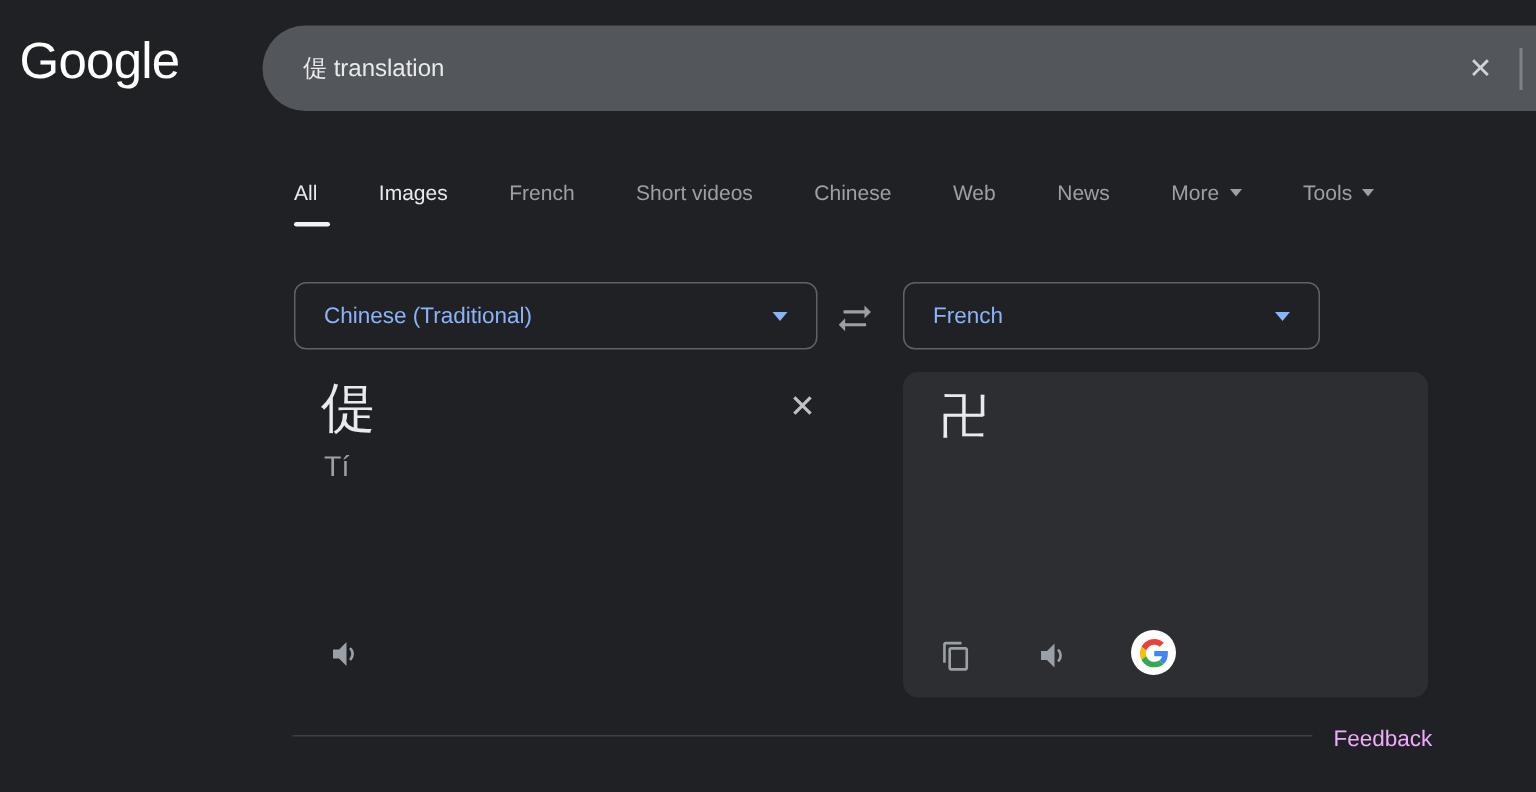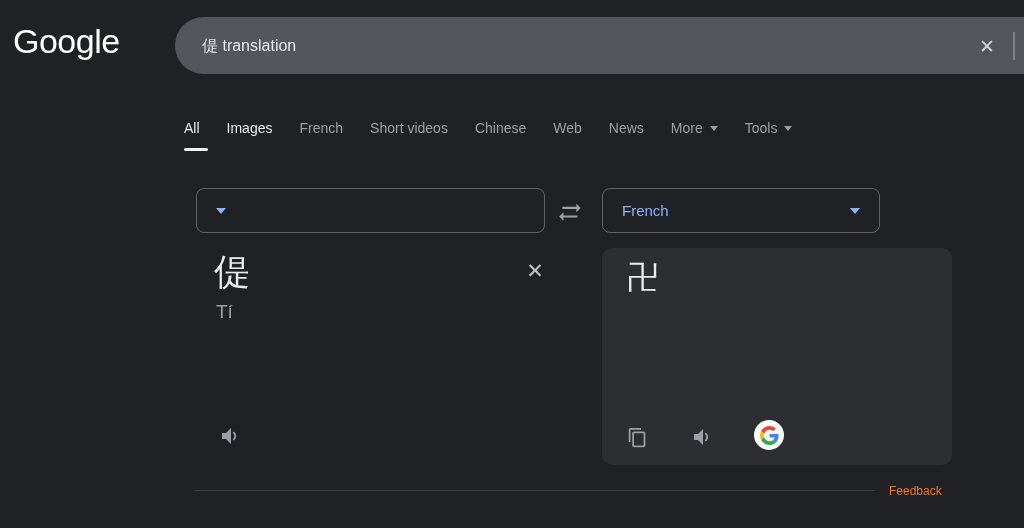--- a/index.html
+++ b/index.html
@@ -33,22 +33,22 @@
     font-size:19px; color:#d0d4d9; cursor:pointer;
     background:none; border:none; font-family:inherit;
   }
   .search-divider {
     position:absolute; left:838px; top:15px; width:2px; height:28px;
     background:#7e8287;
   }
 
   
   .tabs {
-    position:absolute; left:184px; top:120px;
-    display:flex; gap:27px; align-items:flex-start;
+    position:absolute; left:196px; top:120px;
+    display:flex; gap:41px; align-items:flex-start;
     font-size:14px; color:#9aa0a6;
   }
   .tab { position:relative; padding-bottom:15px; cursor:pointer; white-space:nowrap; }
   .tab.bright { color:#e8eaed; }
   .tab.active .tab-underline {
     position:absolute; left:0; bottom:0; width:24px; height:3px;
     background:#f1f3f4; border-radius:2px;
   }
   .caret-small {
     display:inline-block; width:0; height:0; margin-left:7px; vertical-align:2px;
@@ -111,21 +111,21 @@
     border:none; padding:0;
   }
 
   
   .bottom-divider {
     position:absolute; left:195px; top:490px; width:680px; height:1px;
     background:#3c4043;
   }
   .feedback {
     position:absolute; left:889px; top:484px;
-    font-size:12px; color:#f97316; cursor:pointer;
+    font-size:15px; color:#f0abfc; cursor:pointer;
   }
   svg { display:block; }
 </style>
 </head>
 <body>
 
 <div class="logo">Google</div>
 
 <div class="search-bar">
   <div class="search-query">偍 translation</div>
@@ -158,20 +158,21 @@
   </div>
   <div class="tab">
     <span>More</span><span class="caret-small"></span>
   </div>
   <div class="tab">
     <span>Tools</span><span class="caret-small"></span>
   </div>
 </div>
 
 <div class="lang-select src">
+  <span>Chinese (Traditional)</span>
   <span class="caret-blue"></span>
 </div>
 
 <button class="swap-btn">
   <svg width="28" height="28" viewBox="0 0 24 24" fill="currentColor">
     <path d="M18 12l4-4-4-4v3H5v2h13v3zM6 12l-4 4 4 4v-3h13v-2H6v-3z" transform="translate(0,2) scale(0.92)"></path>
   </svg>
 </button>
 
 <div class="lang-select tgt">

